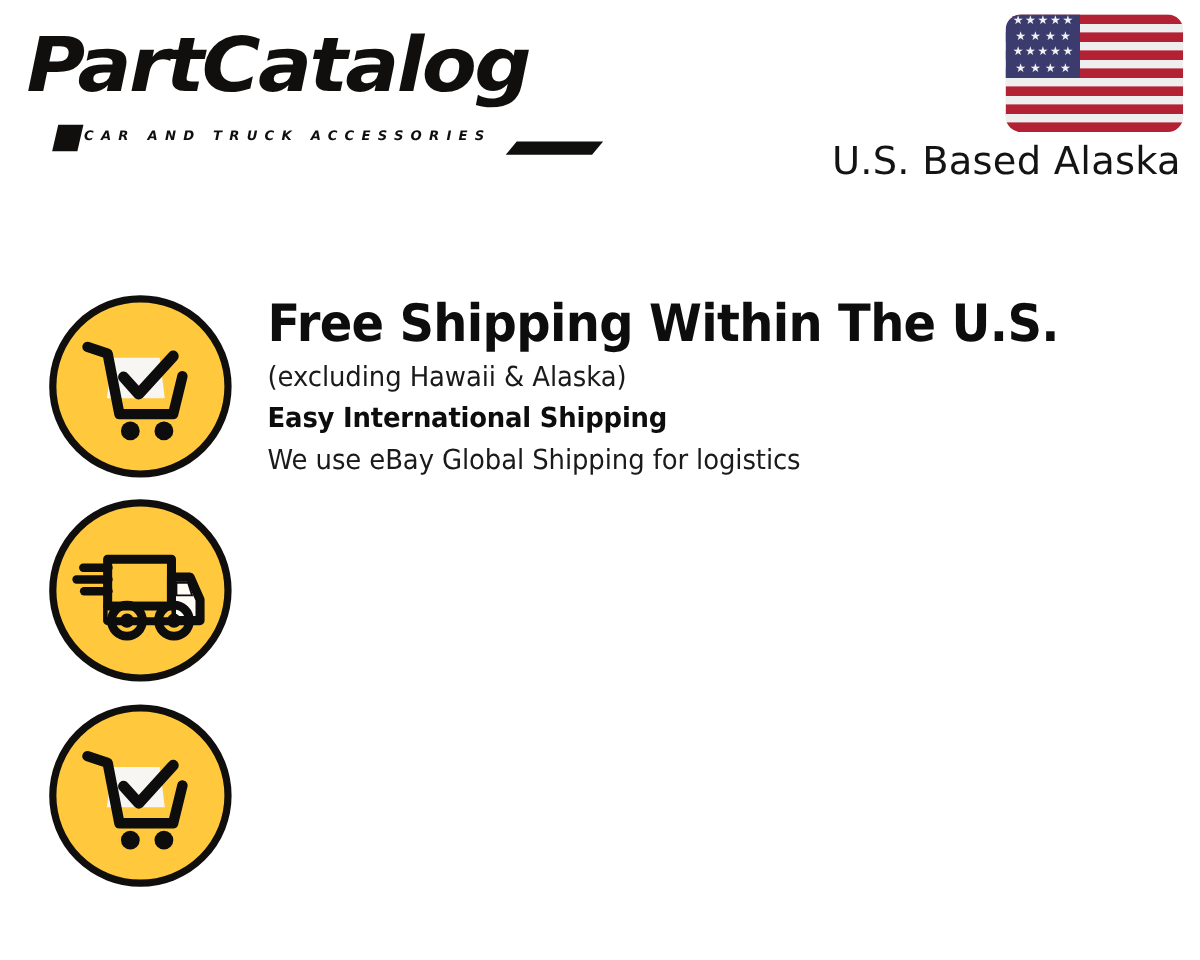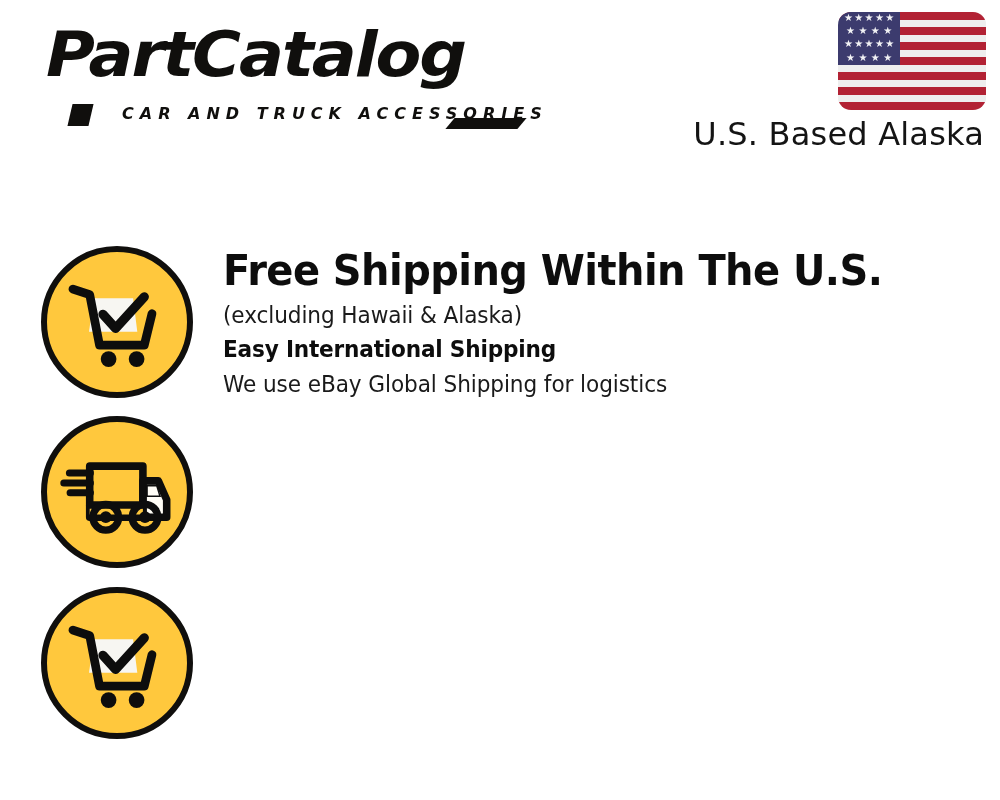--- a/index.html
+++ b/index.html
@@ -27,45 +27,44 @@
     height: 175px;
   }
 
   
   #brand-logo {
     position: absolute;
     left: 22px;
     top: 18px;
     width: 470px;
     height: 100px;
-    margin-left: 24px;
   }
   #brand-wordmark {
     position: absolute;
     left: 0;
     top: 0;
     font-family: "DejaVu Sans", sans-serif;
     font-weight: 700;
     font-style: italic;
     font-size: 63px;
     letter-spacing: -2.0px;
     line-height: 74px;
     color: #100f0d;
     white-space: nowrap;
     transform: scaleX(1.06);
     transform-origin: left center;
   }
   #brand-tagline {
     position: absolute;
-    left: 76px;
+    left: 48px;
     top: 88px;
     font-family: "DejaVu Sans", sans-serif;
     font-weight: 700;
     font-style: italic;
-    font-size: 16px;
+    font-size: 11px;
     letter-spacing: 6.0px;
     line-height: 16px;
     color: #100f0d;
     white-space: nowrap;
   }
   
   .logo-wedge {
     position: absolute;
     background: #100f0d;
   }

